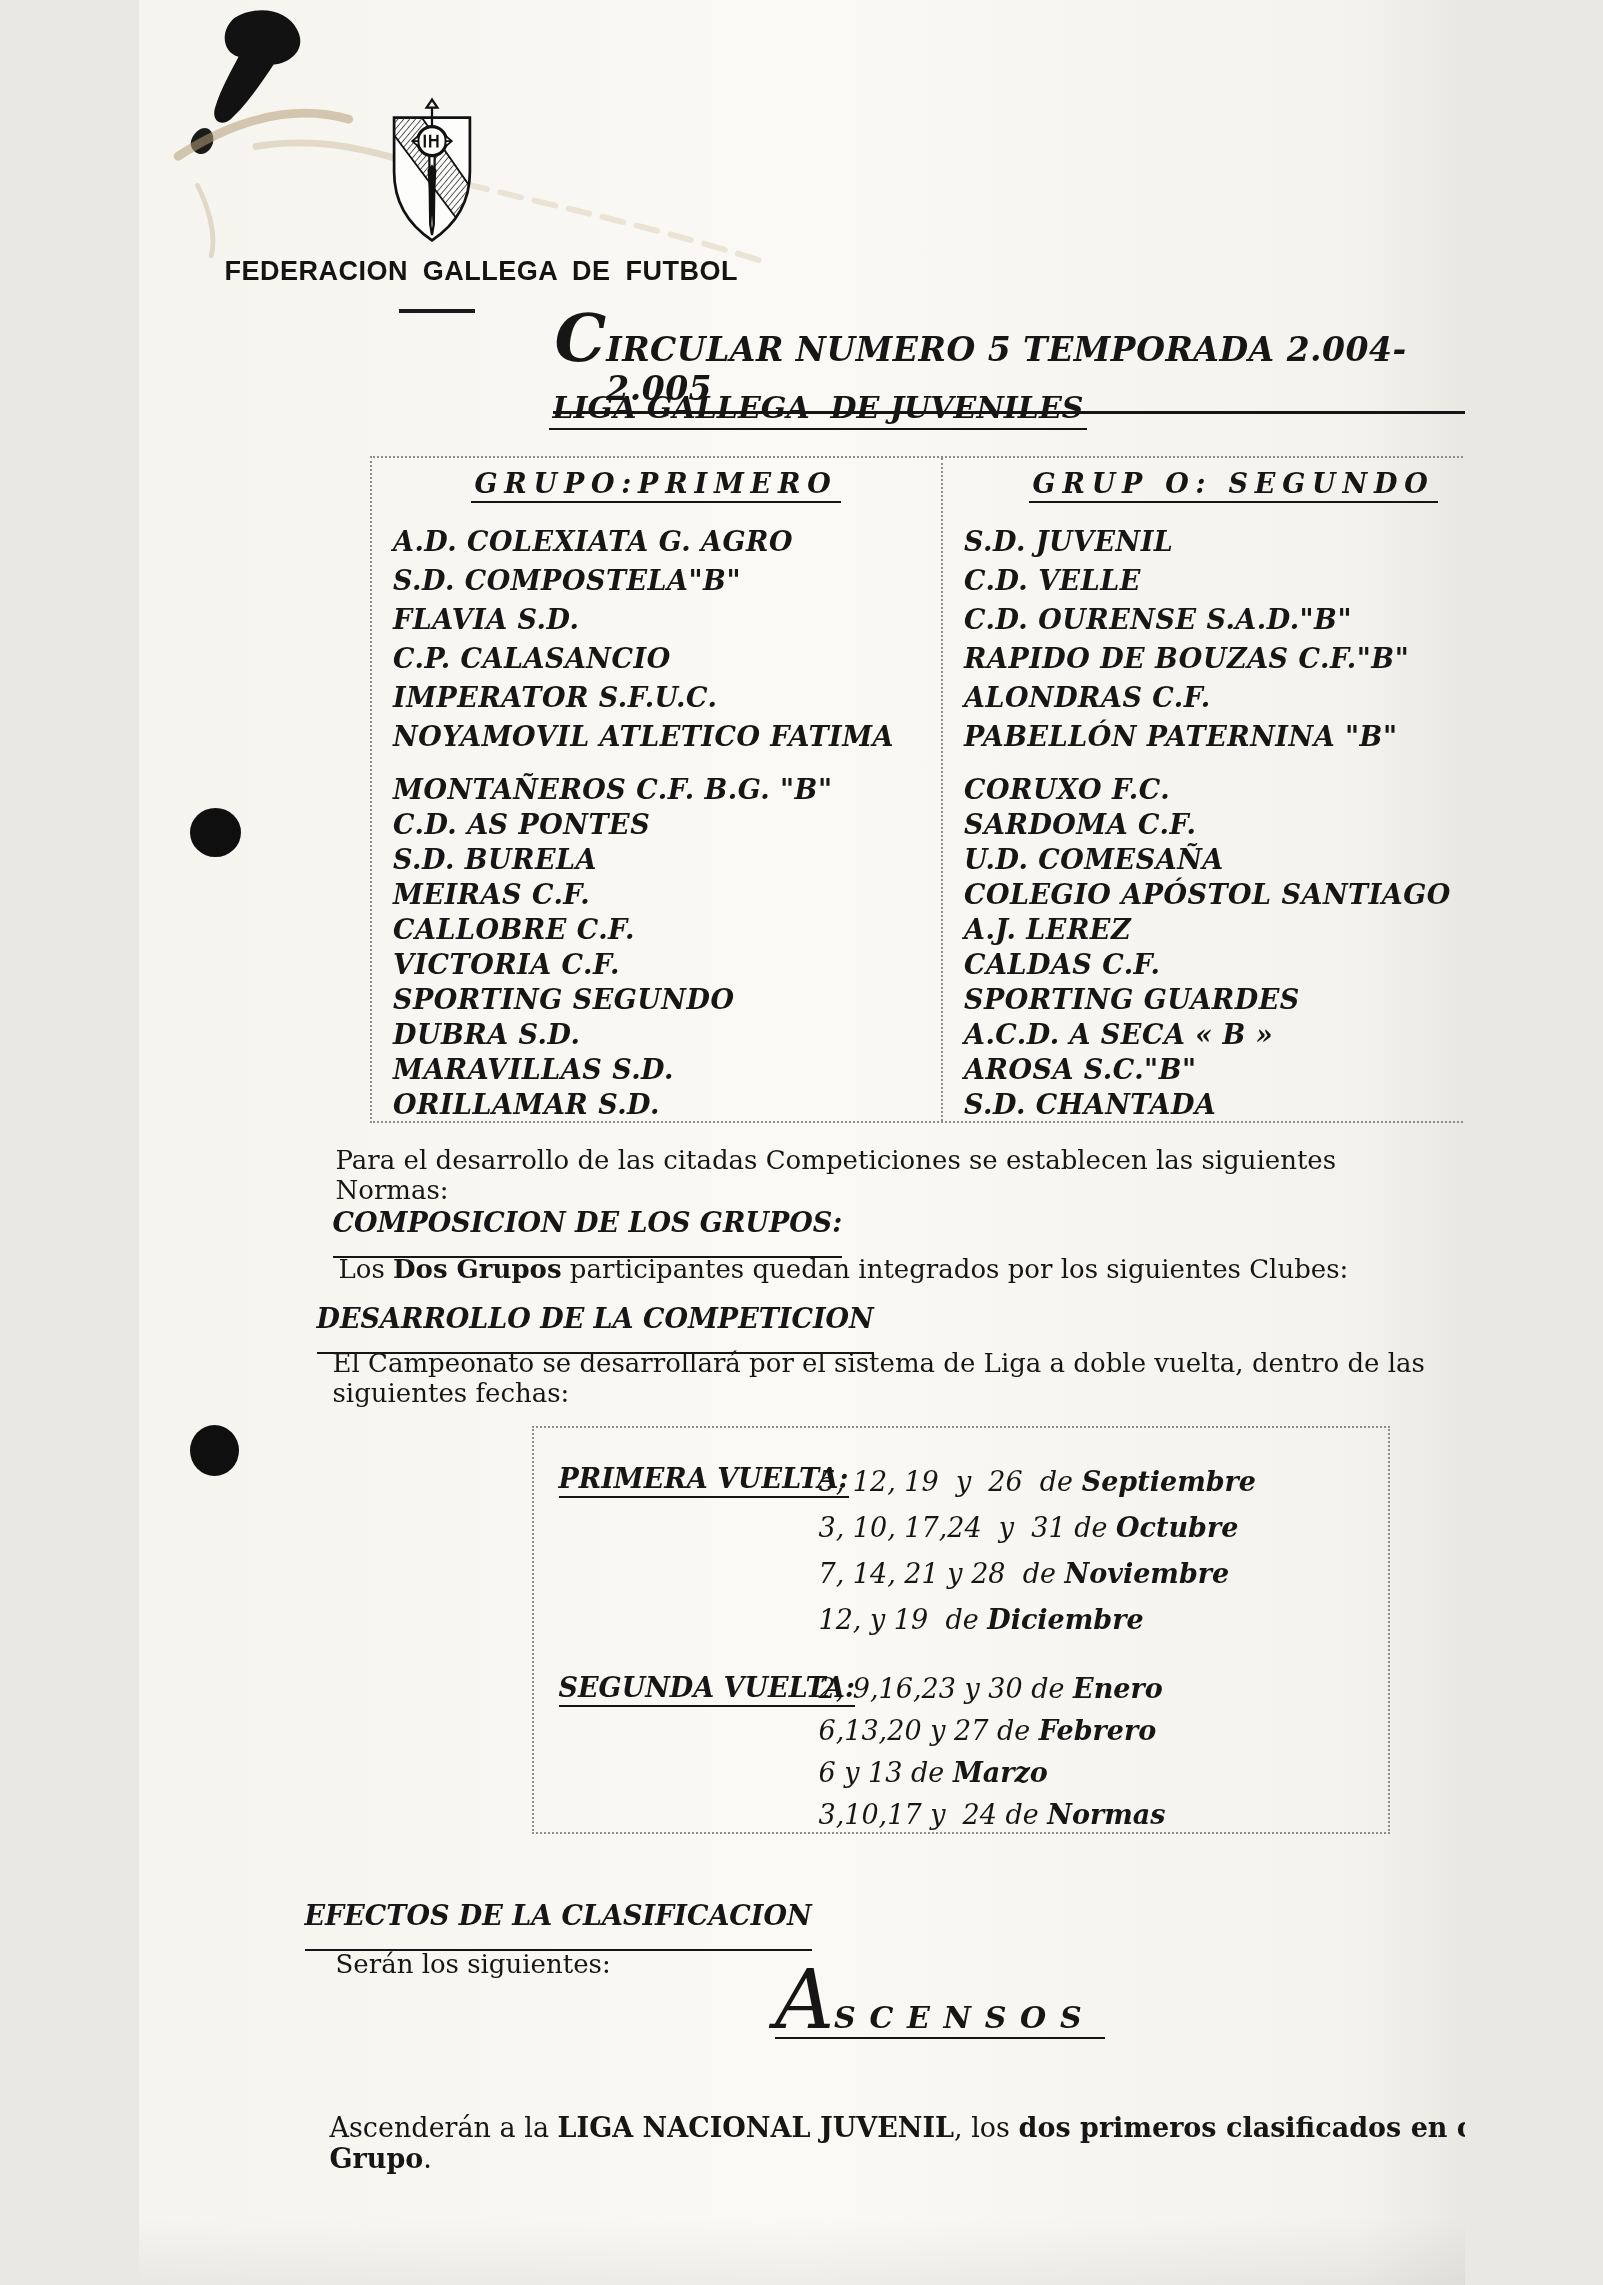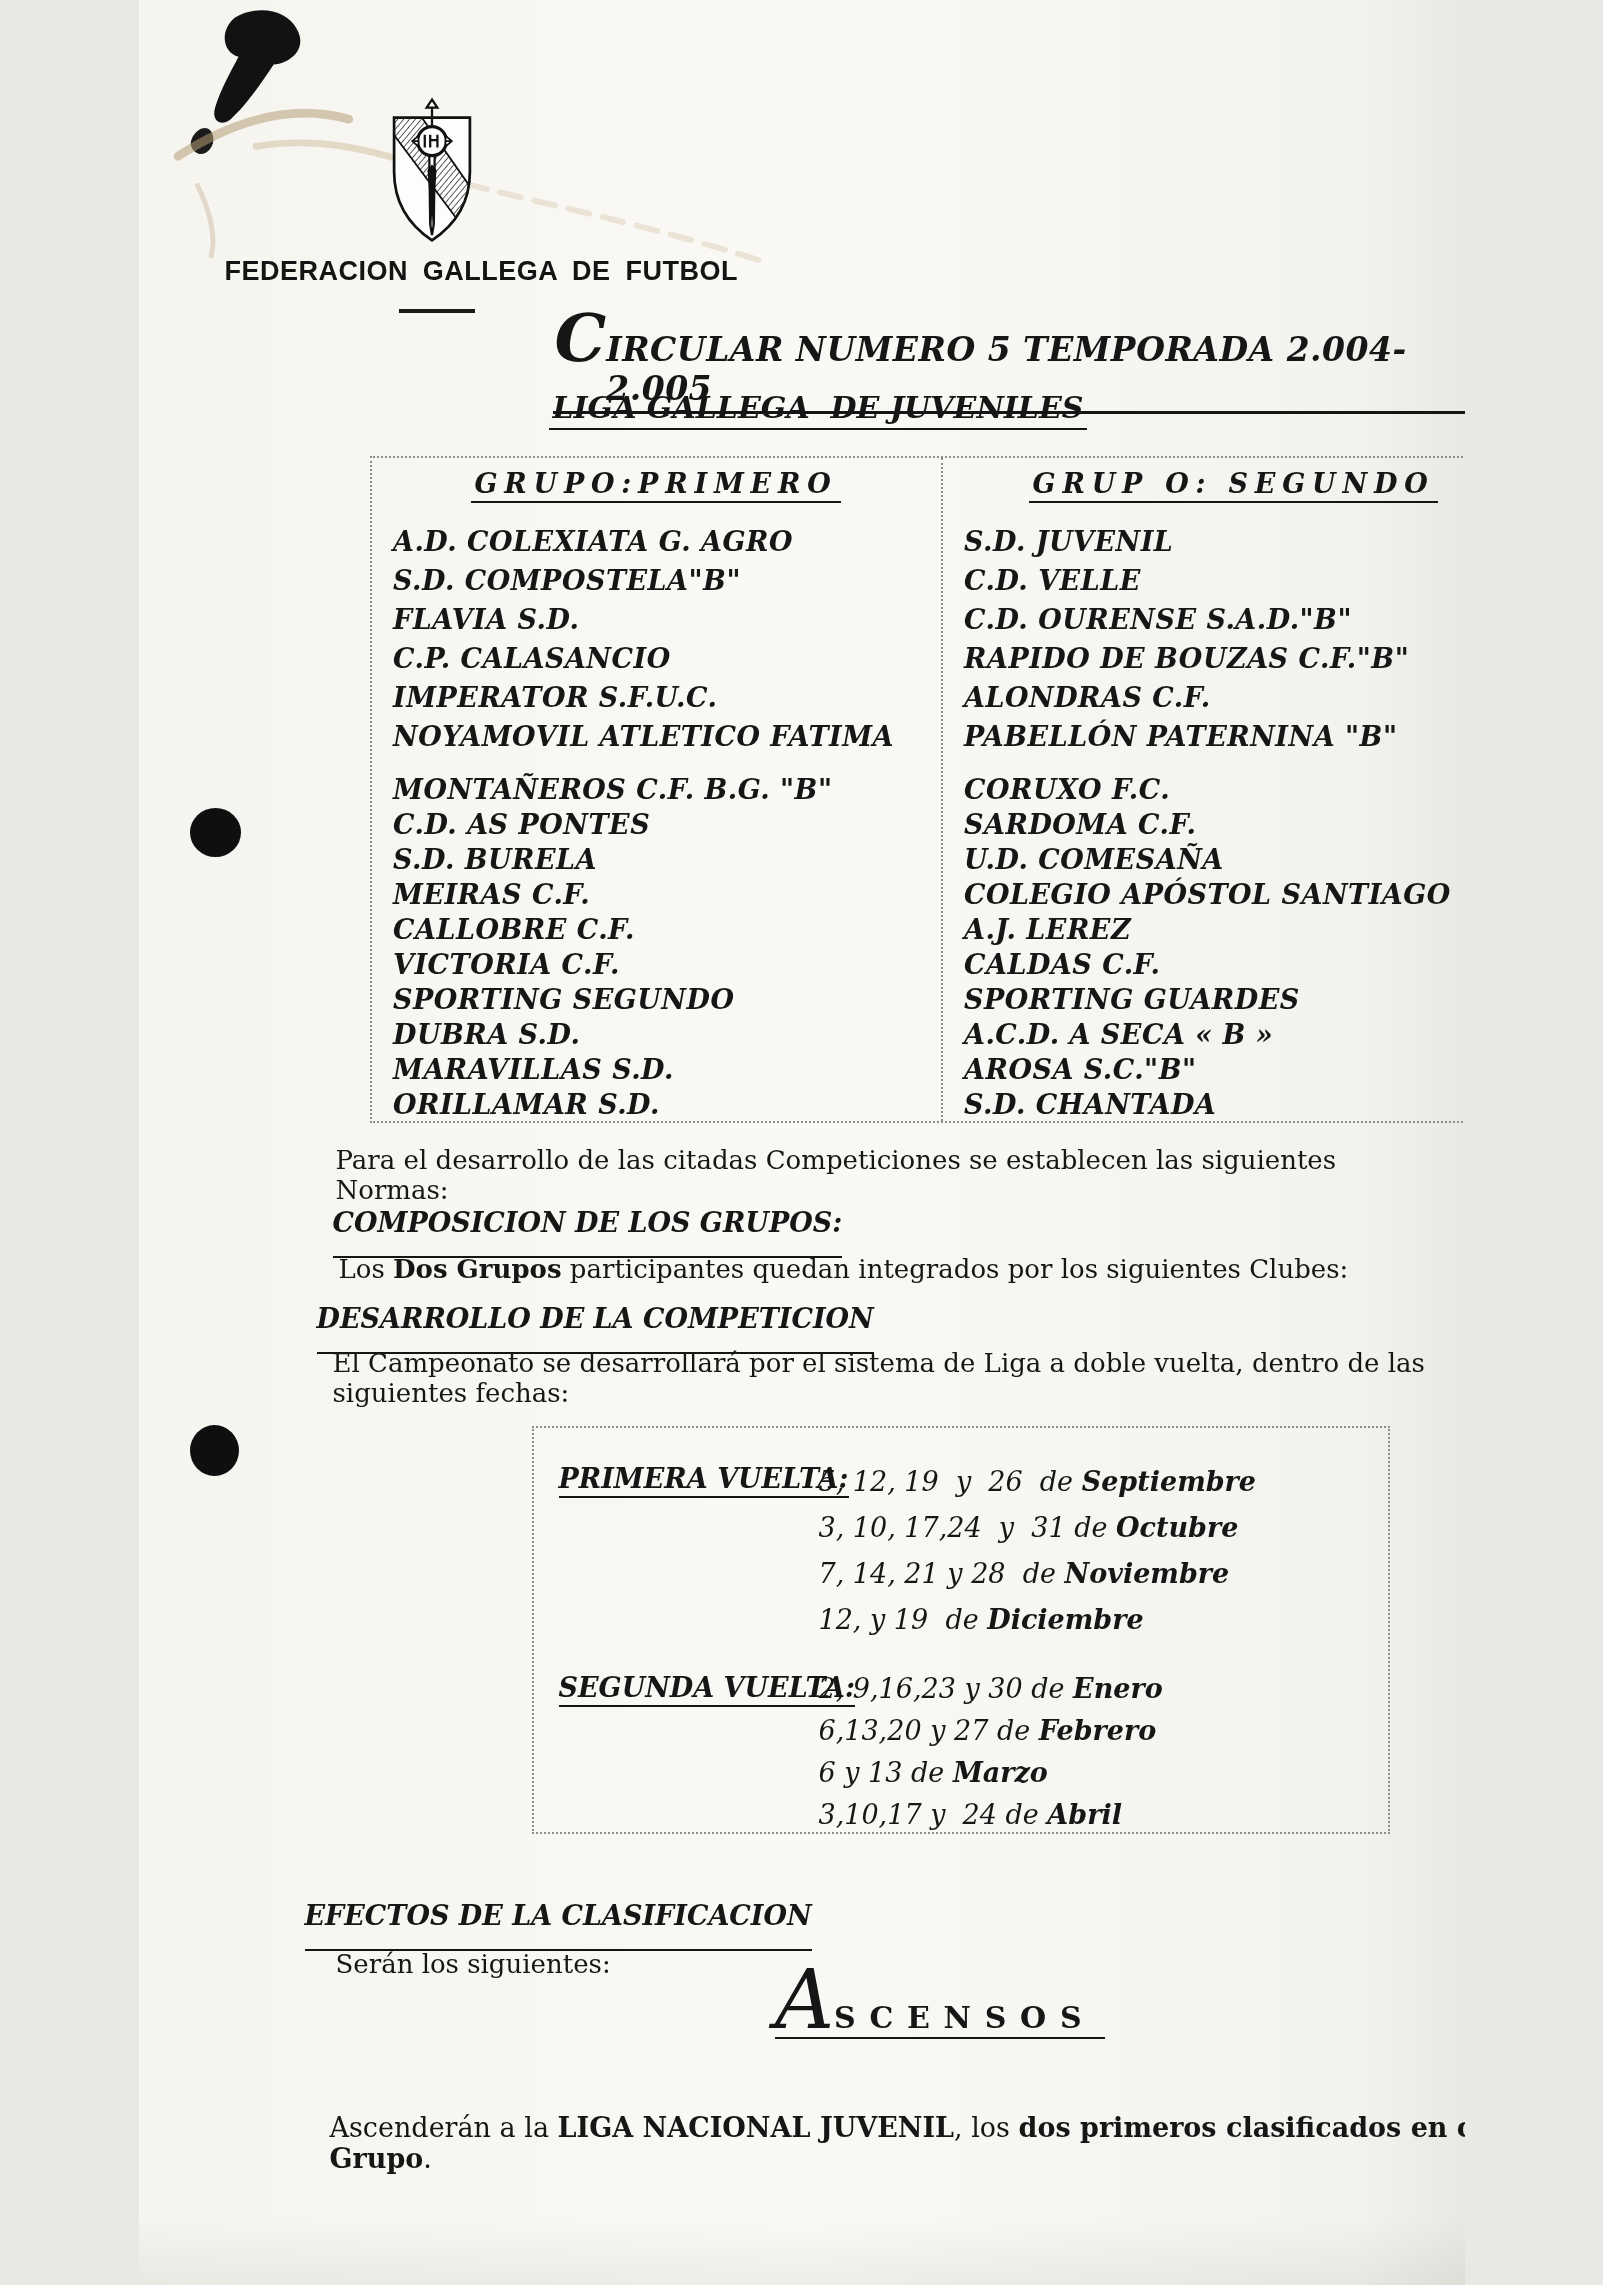--- a/index.html
+++ b/index.html
@@ -58,21 +58,21 @@
   .cal-lines{position:absolute;font-style:italic;font-size:27px;}
   .cal-lines.primera{left:285px;top:31px;line-height:46px;}
   .cal-lines.segunda{left:285px;top:240px;line-height:42px;}
   .cal-line .month{font-weight:bold;}
   
   .h-efectos{left:166px;top:1900px;}
   .p-seran{left:191px;top:1949px;}
   .ascensos-wrap{left:0;top:1966px;width:1603px;text-align:center;}
   .ascensos{display:inline-block;border-bottom:2.9px solid #151515;padding:0 9.8px 2px 0;}
   .asc-initial{font-size:82px;font-style:italic;line-height:68px;vertical-align:baseline;}
-  .asc-rest{font-size:30px;font-weight:bold;letter-spacing:13.7px;}
+  .asc-rest{font-size:30px;font-weight:bold;font-style:italic;letter-spacing:13.7px;}
   .p-final{left:185px;top:2112px;width:1297px;font-size:27px;}
   .page-num{left:1432px;top:2181px;font-size:26px;}
   
   .hole{background:#0f0f10;border-radius:50%;}
   .hole.h1{left:51px;top:808px;width:51px;height:49px;}
   .hole.h2{left:51px;top:1425px;width:49px;height:51px;}
   .smudge{left:0;top:0;width:644px;height:371px;}
   .crest{left:244px;top:96px;width:98px;height:148px;}
 </style>
 </head>
@@ -210,21 +210,21 @@
       </div>
     <span class="cal-label segunda t">SEGUNDA VUELTA:</span>
     <div class="cal-lines segunda">
 
         <div class="cal-line"><span class="dates t">2, 9,16,23 y 30 de </span><span class="month t">Enero</span></div>
 
         <div class="cal-line"><span class="dates t">6,13,20 y 27 de </span><span class="month t">Febrero</span></div>
 
         <div class="cal-line"><span class="dates t">6 y 13 de </span><span class="month t">Marzo</span></div>
 
-        <div class="cal-line"><span class="dates t">3,10,17 y  24 de </span><span class="month t">Abril</span></div>
+        <div class="cal-line"><span class="dates t">3,10,17 y  24 de </span><span class="month t">Normas</span></div>
       </div>
   </div>
 
   <div class="abs h-efectos">
     <span class="sec-head t">EFECTOS DE LA CLASIFICACION</span>
   </div>
   <div class="abs para p-seran t">Serán los siguientes:</div>
 
   <div class="abs ascensos-wrap">
     <span class="ascensos"><span class="asc-initial t">A</span><span class="asc-rest t">SCENSOS</span></span>

